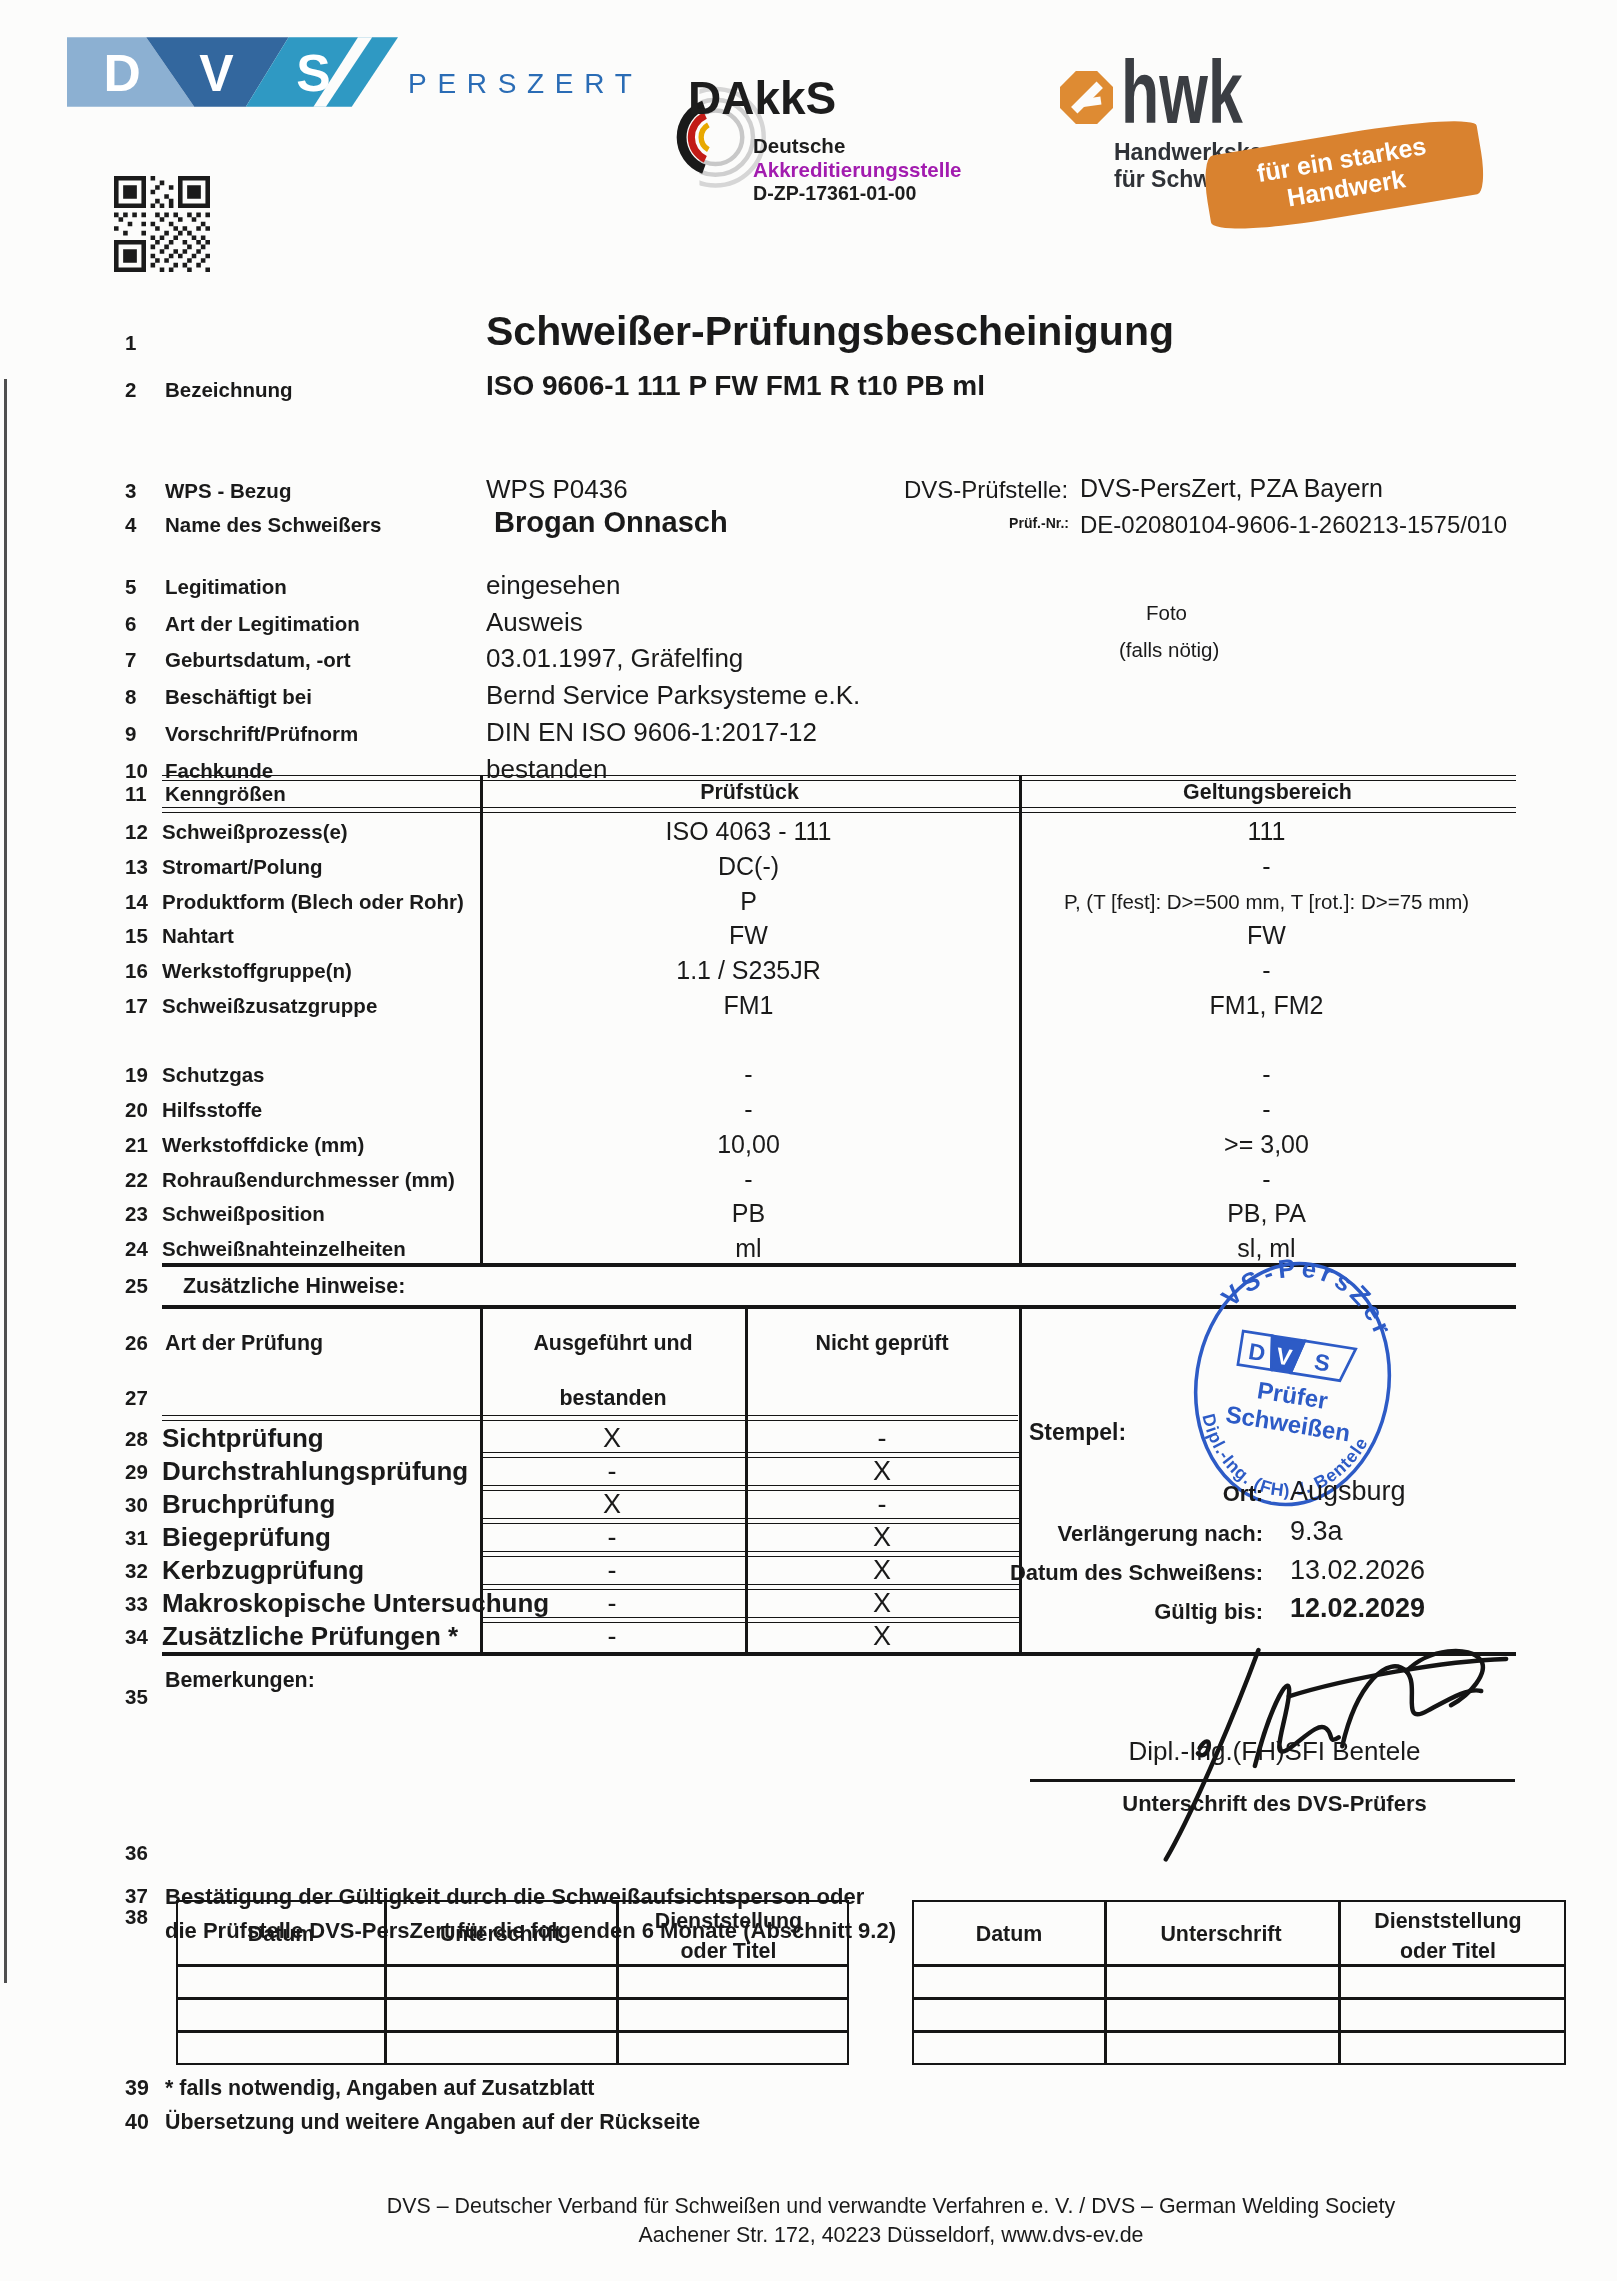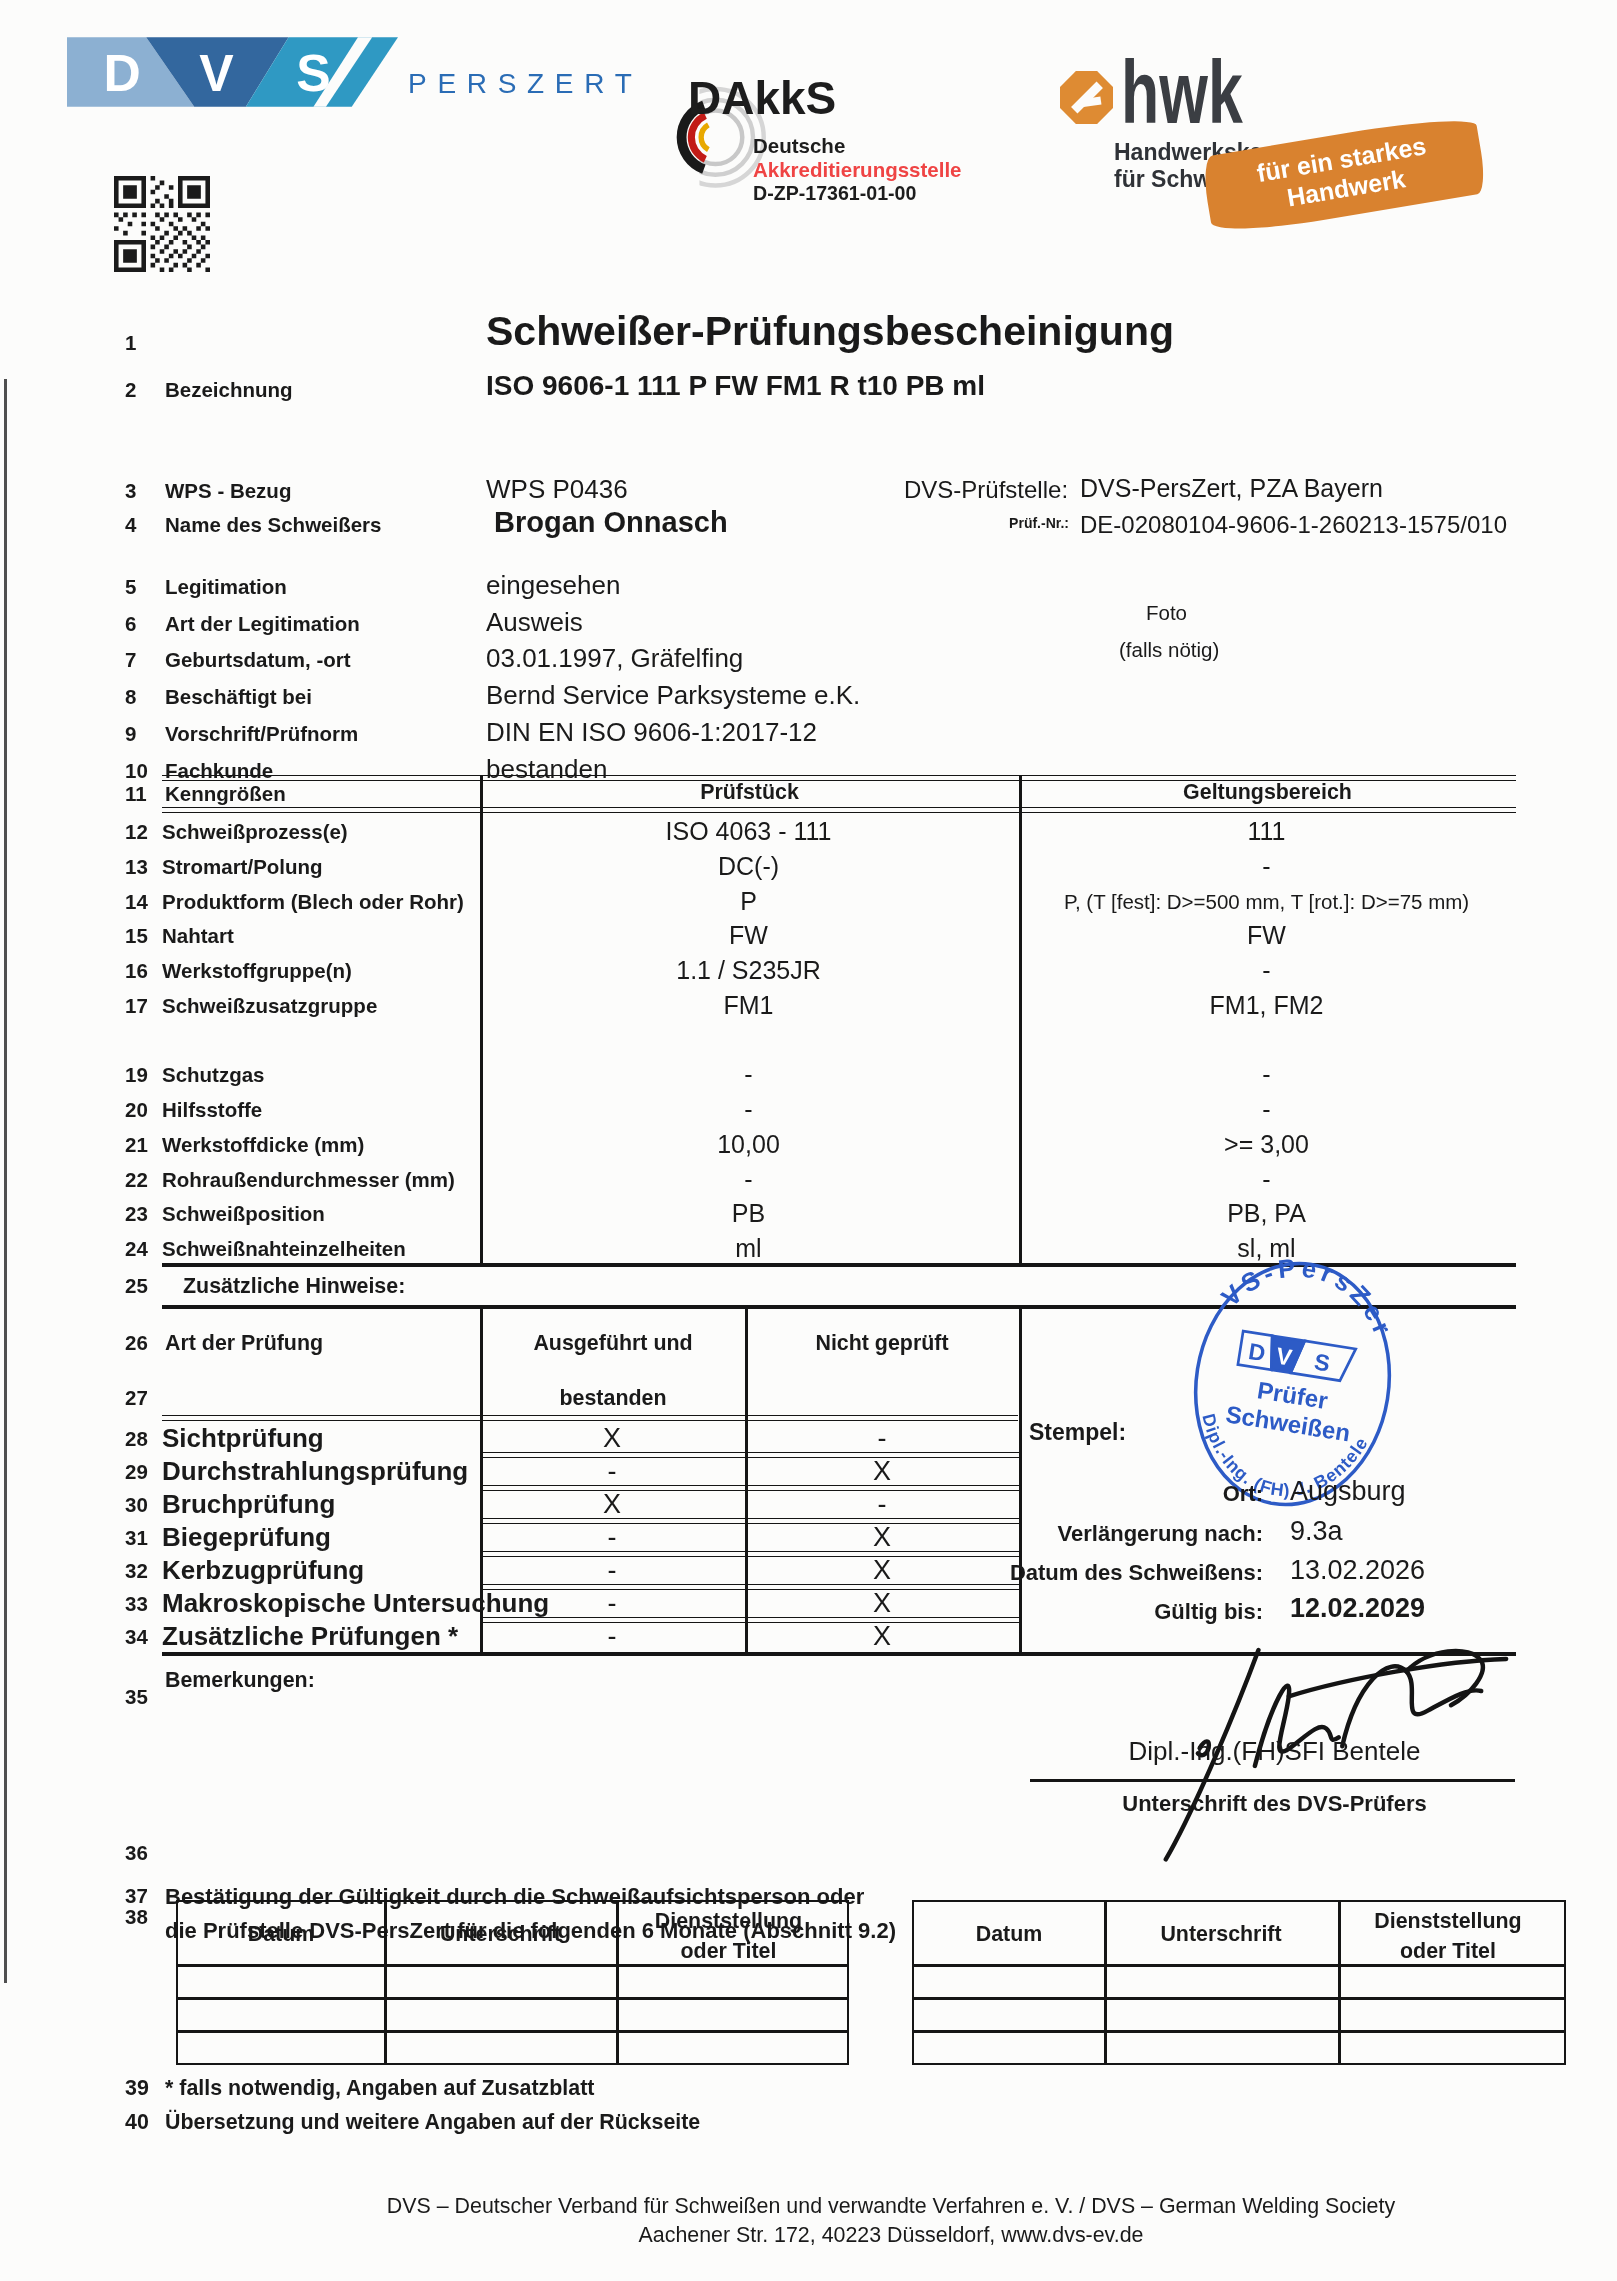--- a/index.html
+++ b/index.html
@@ -68,21 +68,21 @@
     <circle cx="70" cy="72" r="30" fill="none" stroke="#c8c8c8" stroke-width="5"></circle>
     <circle cx="70" cy="72" r="42" fill="none" stroke="#cfcfcf" stroke-width="5"></circle>
     <circle cx="70" cy="72" r="54" fill="none" stroke="#d6d6d6" stroke-width="5"></circle>
     <rect x="0" y="8" width="52" height="128" fill="#fcfcfb"></rect>
     <path d="M57 107.7 A38 38 0 0 1 57 36.3" fill="none" stroke="#1a1a1a" stroke-width="11"></path>
     <path d="M58.6 96.5 A27 27 0 0 1 58.6 47.5" fill="none" stroke="#c21b17" stroke-width="8"></path>
     <path d="M62 85.9 A16 16 0 0 1 62 58.1" fill="none" stroke="#e8a800" stroke-width="6"></path>
   </svg>
   <div class="a b" style="left:688px;top:71px;font-size:46px;color:#1d1d1d;">DAkkS</div>
   <div class="a b" style="left:753px;top:134px;font-size:20.5px;color:#1d1d1d;">Deutsche</div>
-  <div class="a b" style="left:753px;top:158px;font-size:20.5px;color:#ef4444;">Akkreditierungsstelle</div>
+  <div class="a b" style="left:753px;top:158px;font-size:20.5px;color:#a21caf;">Akkreditierungsstelle</div>
   <div class="a" style="left:753px;top:182px;font-size:19.6px;font-weight:600;color:#1d1d1d;">D-ZP-17361-01-00</div>
 
   <div class="a" style="left:1060px;top:71px;width:53px;height:53px;background:#de8b33;
        clip-path:polygon(30% 0,70% 0,100% 30%,100% 70%,70% 100%,30% 100%,0 70%,0 30%);">
     <div style="position:absolute;left:9px;top:22px;width:36px;height:9px;background:#fcfcfb;transform:rotate(-45deg);"></div>
     <div style="position:absolute;left:21.4px;top:27px;width:19.6px;height:8px;background:#fcfcfb;transform:rotate(-8deg);"></div>
   </div>
   <div class="a b" style="left:1121px;top:41px;font-size:68px;color:#3b3e43;transform:scaleY(1.3) scaleX(.92);transform-origin:left top;">hwk</div>
   <div class="a b" style="left:1114px;top:139px;font-size:23px;color:#2f3237;">Handwerkskammer</div>
   <div class="a b" style="left:1114px;top:166px;font-size:23px;color:#2f3237;">für Schwaben</div>

